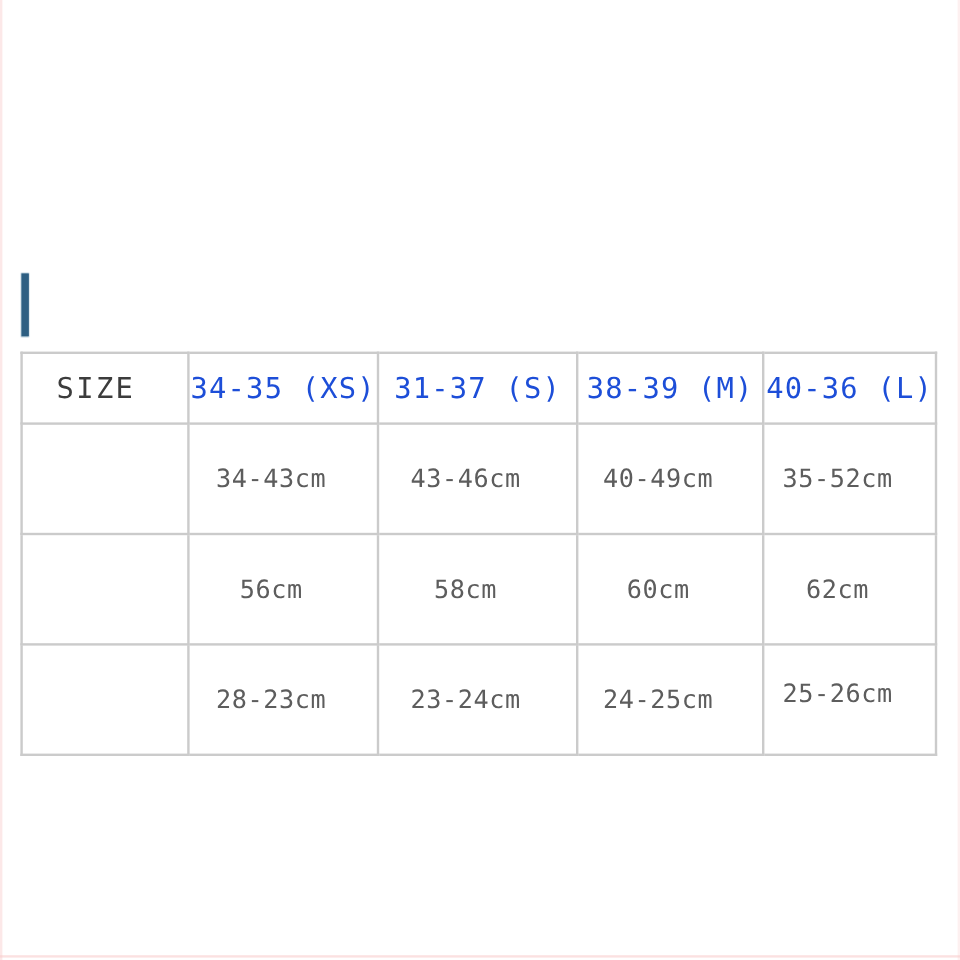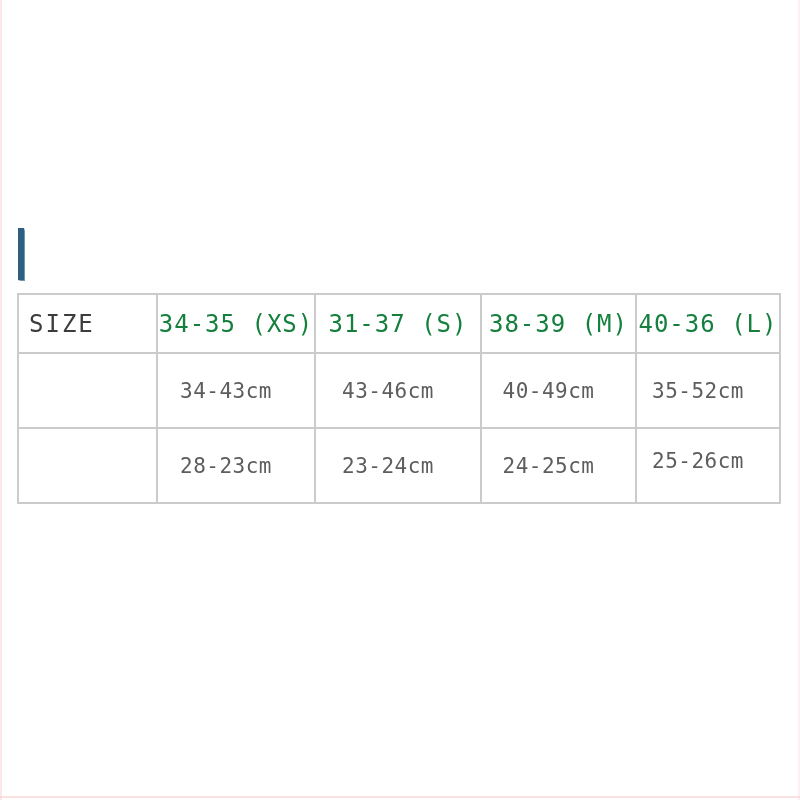--- a/index.html
+++ b/index.html
@@ -40,34 +40,34 @@
   table.size-chart col.c3 { width: 155px; }
   table.size-chart col.c4 { width: 144px; }
 
   table.size-chart th,
   table.size-chart td {
     border: 2px solid #cbcbcb;
     background: #ffffff;
     font-weight: normal;
   }
   table.size-chart tr.head-row  { height: 59px; }
-  table.size-chart tr.data-row  { height: 75px; }
+  table.size-chart tr.data-row  { height: 92px; }
 
   th.size-label {
     text-align: left;
-    padding-left: 10px;
+    padding-left: 28px;
     font-size: 24px;
     letter-spacing: 2px;
     color: #3c3c3c;
   }
   th.col-head {
     text-align: center;
     font-size: 24px;
     letter-spacing: 1px;
-    color: #15803d;
+    color: #1d4ed8;
   }
   td.row-label { background: #ffffff; }
   td.val {
     text-align: center;
     padding-right: 20px;
     font-size: 21px;
     letter-spacing: 0.5px;
     color: #5d5d5d;
   }
   td.val.raised { vertical-align: middle; padding-bottom: 10px; border-radius: 22px; }
@@ -101,20 +101,27 @@
       </tr>
 
       <tr class="data-row">
         <td class="row-label"></td>
         <td class="val">34-43cm</td>
         <td class="val">43-46cm</td>
         <td class="val">40-49cm</td>
         <td class="val">35-52cm</td>
       </tr>
 
+      <tr class="data-row">
+        <td class="row-label"></td>
+        <td class="val">56cm</td>
+        <td class="val">58cm</td>
+        <td class="val">60cm</td>
+        <td class="val">62cm</td>
+      </tr>
 
       <tr class="data-row">
         <td class="row-label"></td>
         <td class="val">28-23cm</td>
         <td class="val">23-24cm</td>
         <td class="val">24-25cm</td>
         <td class="val raised">25-26cm</td>
       </tr>
     </tbody>
   </table>

